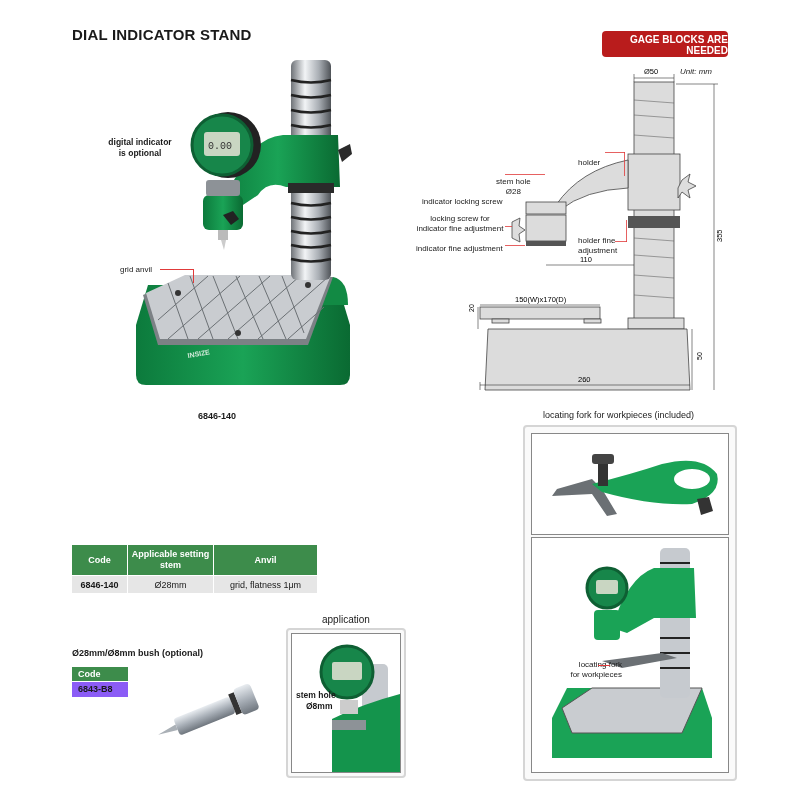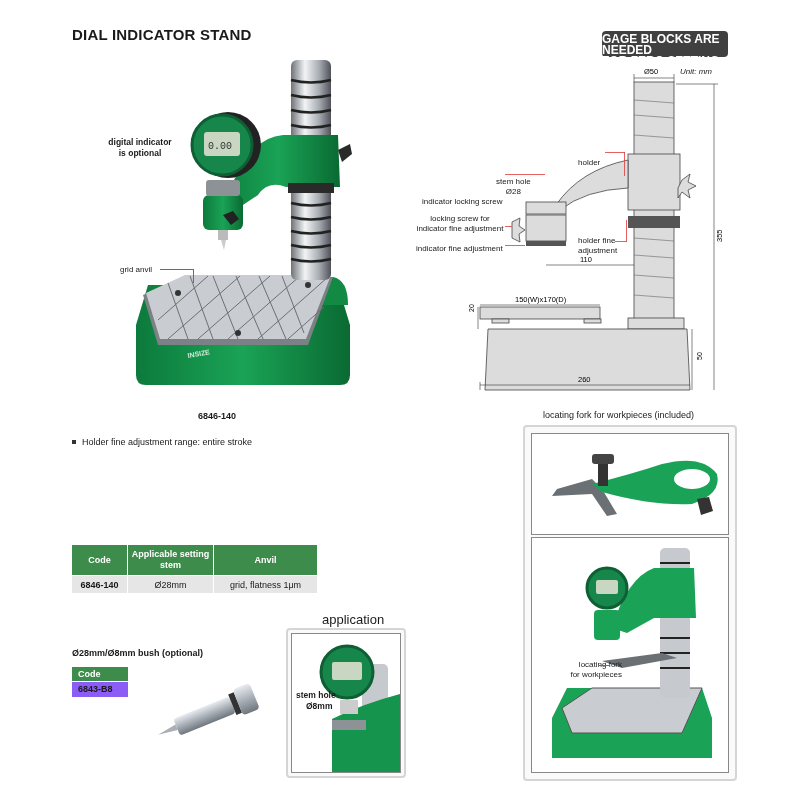--- a/index.html
+++ b/index.html
@@ -1,19 +1,19 @@
 <!DOCTYPE html>
 <html><head>
 <meta charset="utf-8">
 <style>
   html,body{margin:0;padding:0;background:#fff;}
   body{width:800px;height:805px;position:relative;overflow:hidden;font-family:"Liberation Sans",sans-serif;color:#1a1a1a;}
   .abs{position:absolute;}
   .title{left:72px;top:26px;font-size:15px;font-weight:bold;letter-spacing:0.2px;}
-  .gage-badge{left:602px;top:31px;width:126px;height:26px;background:#404040;border-radius:4px;color:#fff;font-size:12px;font-weight:bold;text-align:left;line-height:11px;padding-top:3px;box-sizing:border-box;}
+  .gage-badge{left:602px;top:31px;width:126px;height:26px;background:#b91c1c;border-radius:4px;color:#fff;font-size:10px;font-weight:bold;text-align:right;line-height:11px;padding-top:3px;box-sizing:border-box;}
   .unit{left:680px;top:67px;font-size:8px;font-style:italic;}
   .lbl{font-size:8px;line-height:10px;white-space:nowrap;}
   .lbl-b{font-size:8.5px;font-weight:bold;line-height:11px;text-align:center;}
   .red-line{background:#e03a3a;position:absolute;}
   .code-label{left:72px;top:411px;width:290px;text-align:center;font-size:9px;font-weight:bold;}
   .specs{left:72px;top:436px;width:340px;margin:0;padding:0;list-style:none;font-size:9px;line-height:13px;}
   .specs li{position:relative;padding-left:10px;}
   .specs li:before{content:"";position:absolute;left:0;top:4px;width:4px;height:4px;background:#333;}
   table.code-table{position:absolute;left:72px;top:545px;border-collapse:collapse;font-size:9px;}
   .code-table th{background:#3d8c4b;color:#fff;font-weight:bold;padding:0;height:30px;border-right:1px solid #fff;line-height:11px;}
@@ -190,21 +190,20 @@
   <div>indicator fine adjustment</div>
 </div>
 <div class="abs lbl" style="left:416px;top:244px;">indicator fine adjustment</div>
 <div class="abs lbl" style="left:578px;top:236px;">
   <div>holder fine</div>
   <div>adjustment</div>
 </div>
 
 <div class="abs code-label">6846-140</div>
 <ul class="abs specs">
-  <li>Holder fine adjustment range: entire stroke</li>
 </ul>
 
 <table class="code-table">
   <thead>
     <tr>
       <th style="width:55px;">Code</th>
       <th style="width:85px;">Applicable setting stem</th>
       <th style="width:103px;">Anvil</th>
     </tr>
   </thead>
@@ -231,21 +230,21 @@
       </defs>
     <g transform="rotate(-22 65 35)">
       <path d="M5 45 L25 42 L25 48 Z" fill="#aab0b6"></path>
       <rect x="25" y="36" width="60" height="18" rx="3" fill="url(#bsh)"></rect>
       <rect x="85" y="34" width="6" height="22" fill="#333"></rect>
       <rect x="91" y="31" width="18" height="28" rx="4" fill="url(#bsh)"></rect>
     </g>
   </svg>
 </div>
 
-<div class="abs lbl" style="left:322px;top:615px;font-size:13px;">application</div>
+<div class="abs lbl" style="left:322px;top:615px;font-size:10px;">application</div>
 <div class="abs frame" style="left:286px;top:628px;width:120px;height:150px;">
   <div class="inner" style="left:3px;top:3px;width:110px;height:140px;">
     <svg width="108" height="138" viewBox="0 0 108 138">
       <rect x="70" y="30" width="26" height="108" rx="5" fill="#c6cacf"></rect>
       <path d="M40 85 Q70 70 108 60 L108 138 L40 138 Z" fill="#14944c"></path>
       <circle cx="55" cy="38" r="26" fill="#17864a" stroke="#0e5f33" stroke-width="3"></circle>
       <rect x="40" y="28" width="30" height="18" rx="2" fill="#c9d6c2"></rect>
       <rect x="48" y="66" width="18" height="14" fill="#ccc"></rect>
       <rect x="40" y="86" width="34" height="10" fill="#8d9297"></rect>
     </svg>

